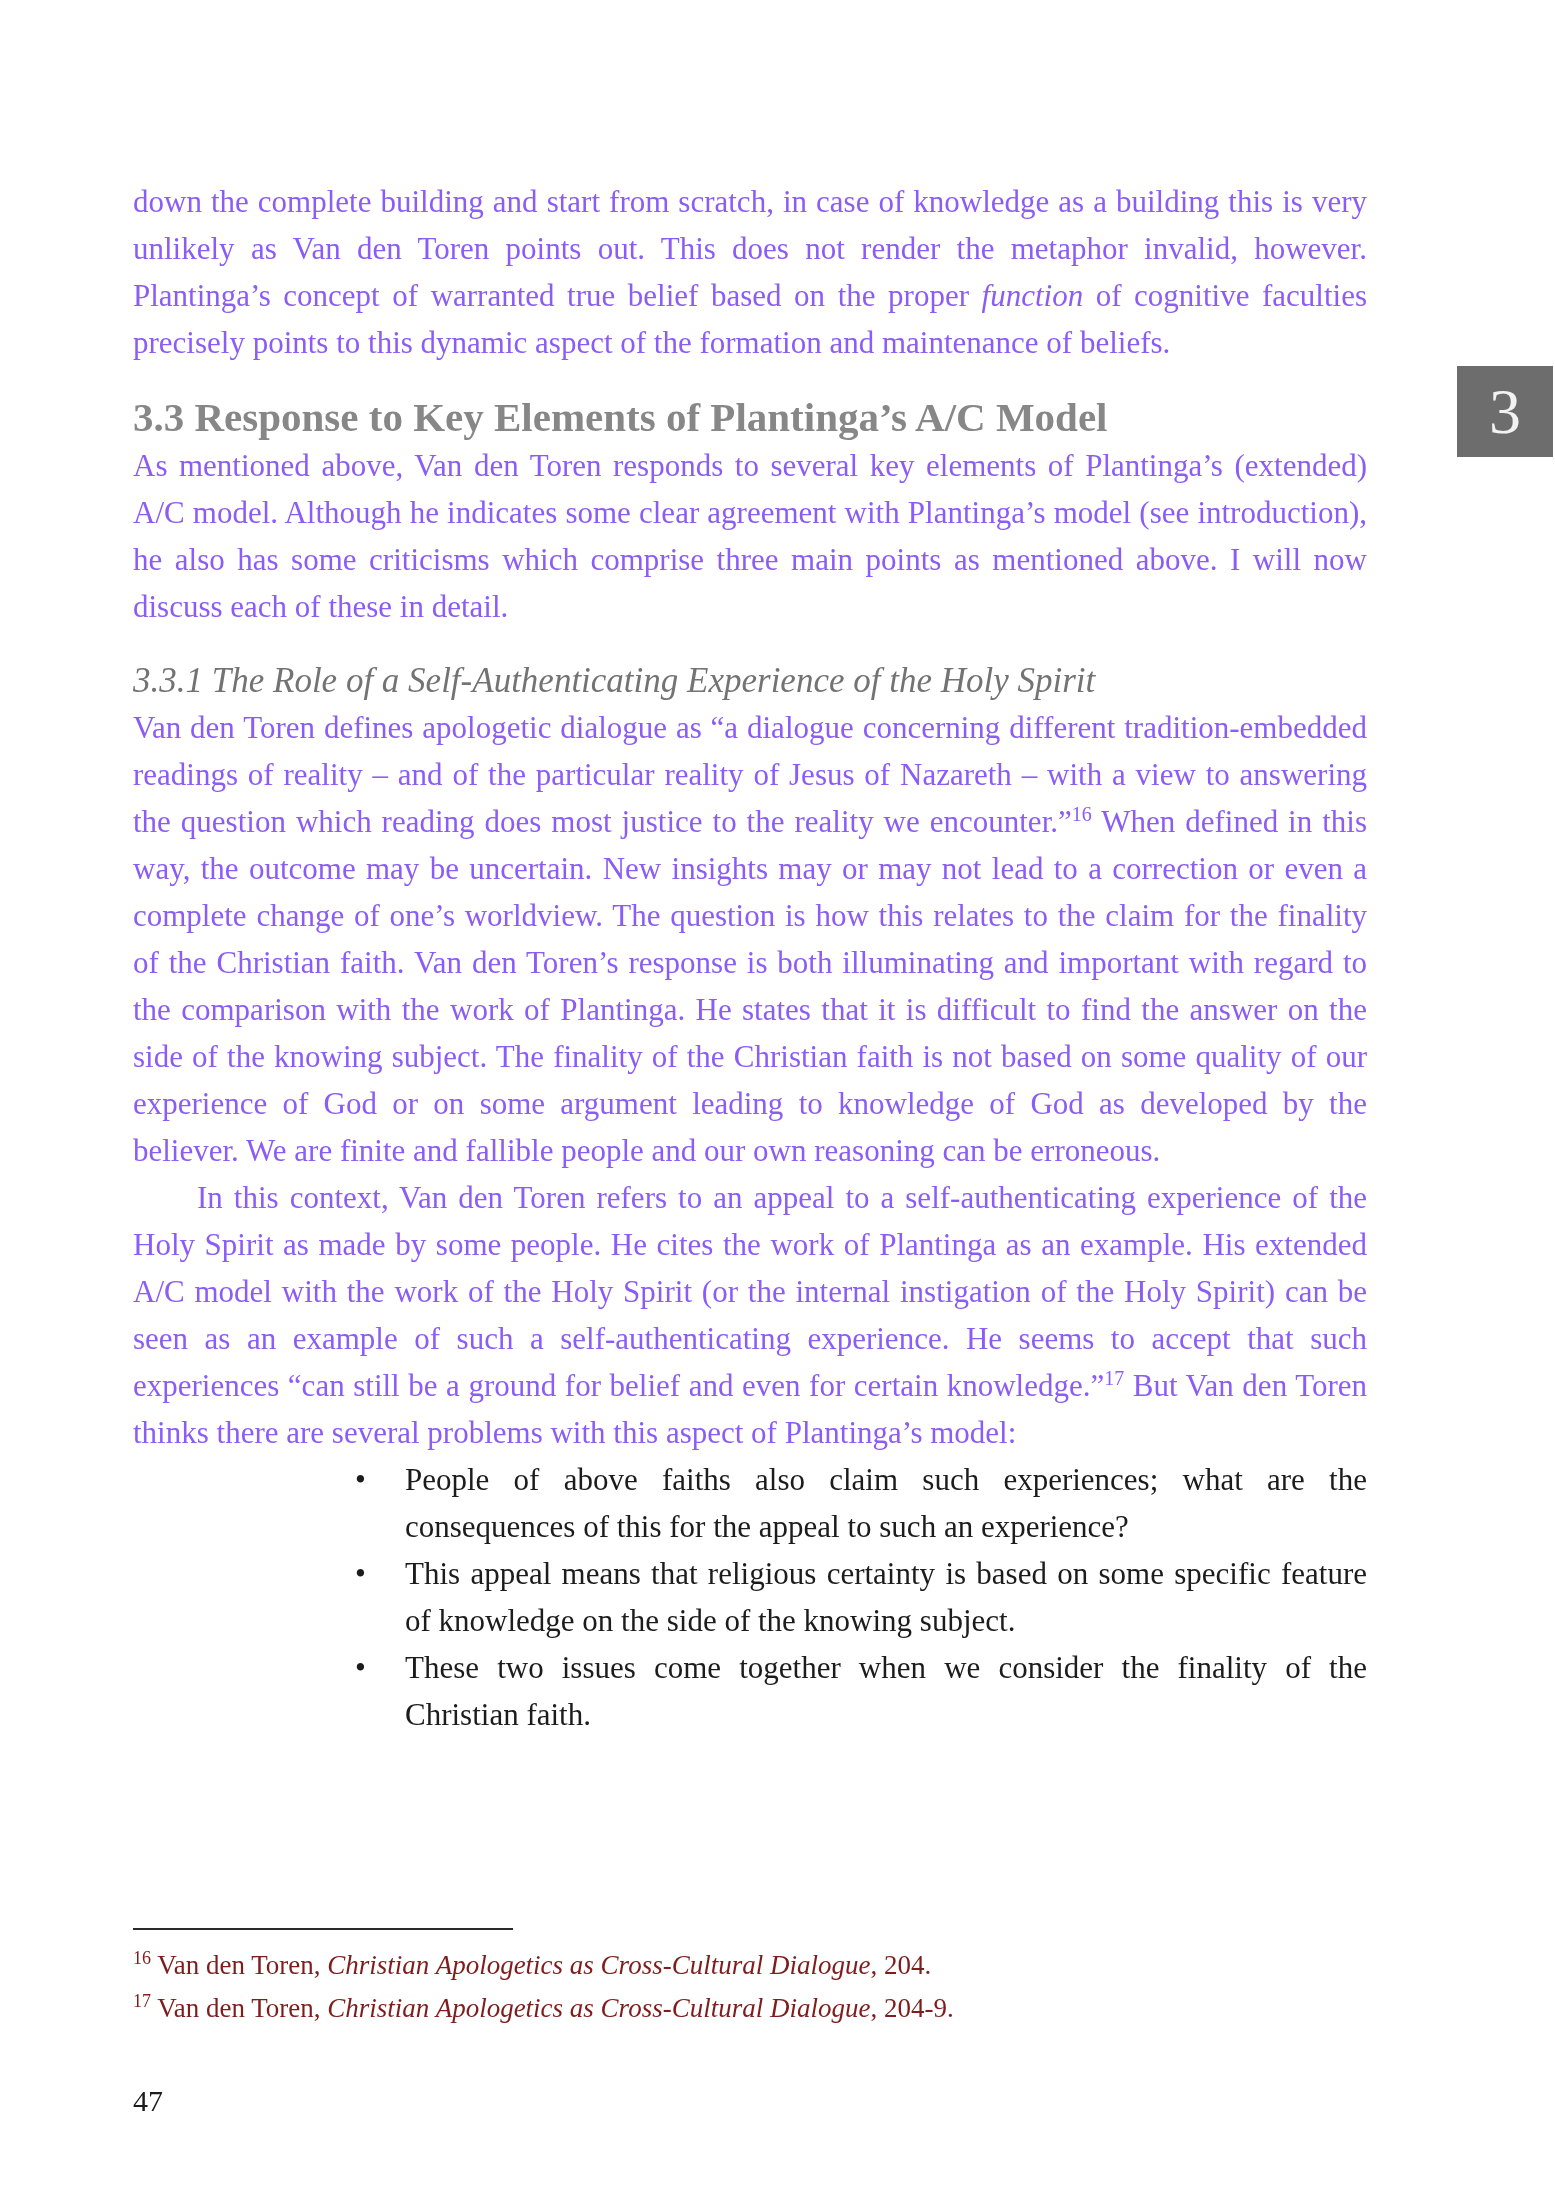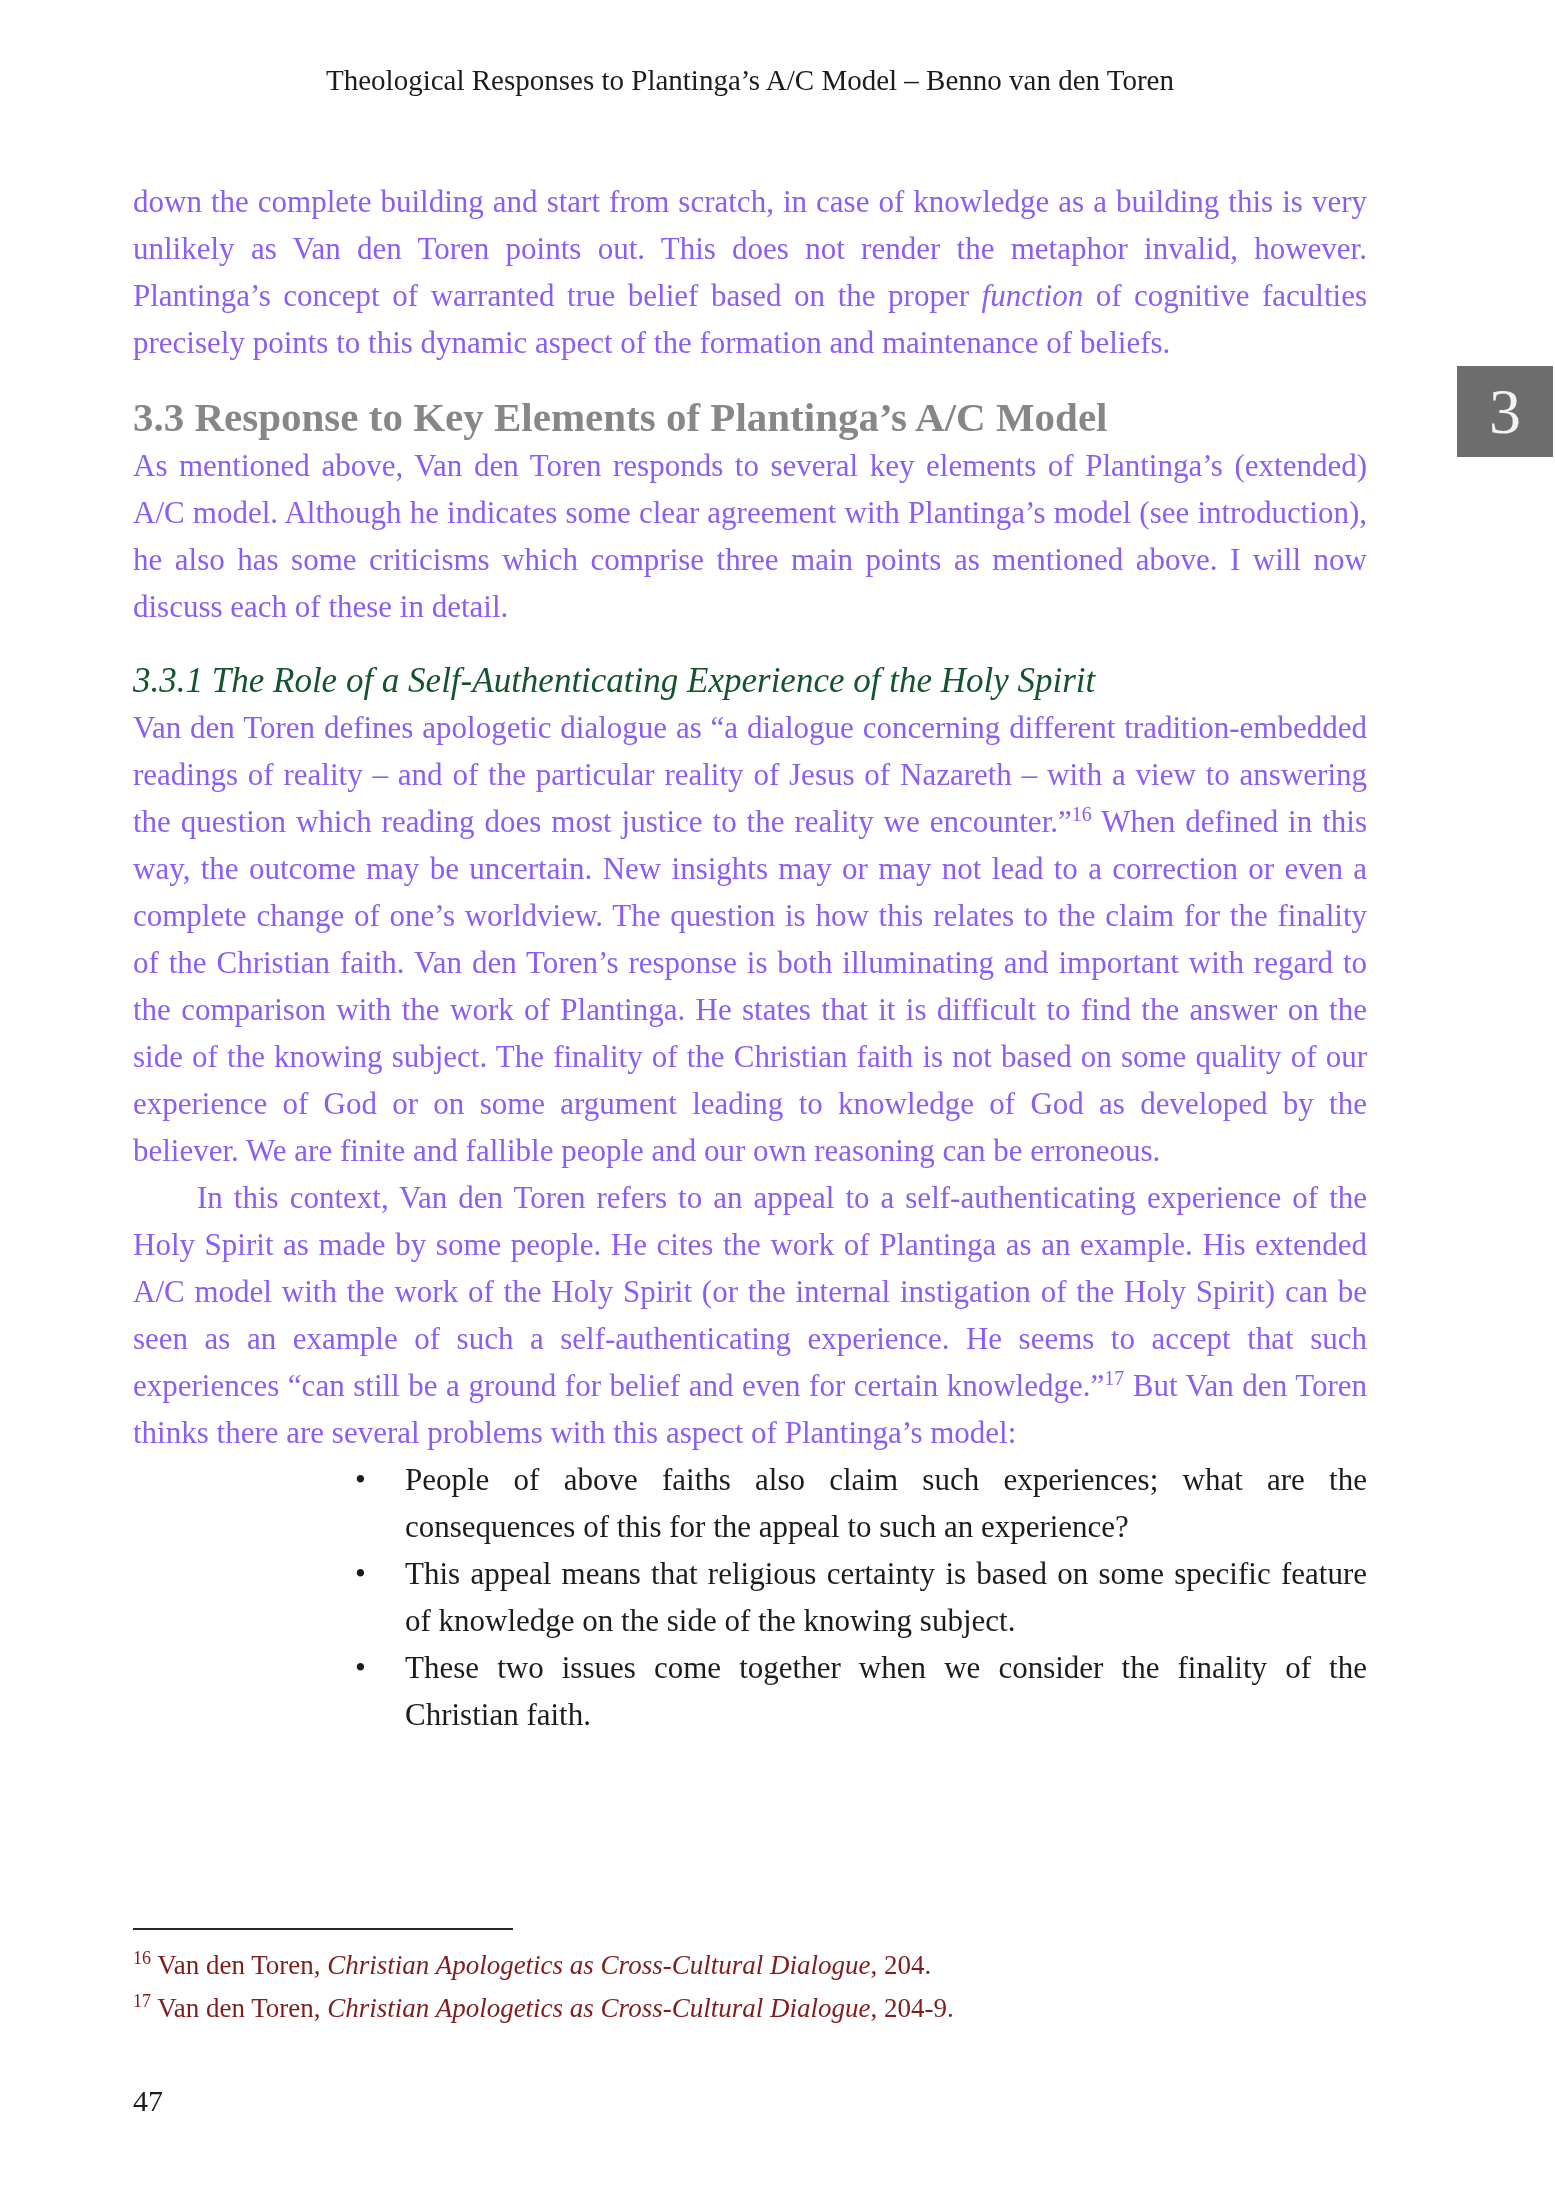--- a/index.html
+++ b/index.html
@@ -73,21 +73,21 @@
     color: #878787;
     text-align: left;
   }
   .subsection-heading {
     margin: 0;
     margin-top: 28px;
     font-size: 35px;
     line-height: 46px;
     font-weight: normal;
     font-style: italic;
-    color: #14532d;
+    color: #737373;
     text-align: left;
   }
   ul.bullets {
     margin: 0;
     padding: 0;
     list-style: none;
   }
   ul.bullets li {
     position: relative;
     margin: 0;
@@ -138,23 +138,20 @@
     line-height: 38px;
     color: #1c1c1c;
   }
   .italic { font-style: italic; }
 </style>
 </head>
 <body>
 
 <div class="page">
 
-  <div class="running-header">
-    <span>Theological Responses to Plantinga’s A/C Model – Benno van den Toren</span>
-  </div>
 
   <div class="chapter-tab">
     <span class="num">3</span>
   </div>
 
   <div class="column">
 
     <p class="para"><span>down the complete building and start from scratch, in case of knowledge as a building this is very unlikely as Van den Toren points out. This does not render the metaphor invalid, however. Plantinga’s concept of warranted true belief based on the proper </span><span class="italic">function</span><span> of cognitive faculties precisely points to this dynamic aspect of the formation and maintenance of beliefs.</span></p>
 
     <h2 class="section-heading">3.3 Response to Key Elements of Plantinga’s A/C Model</h2>

